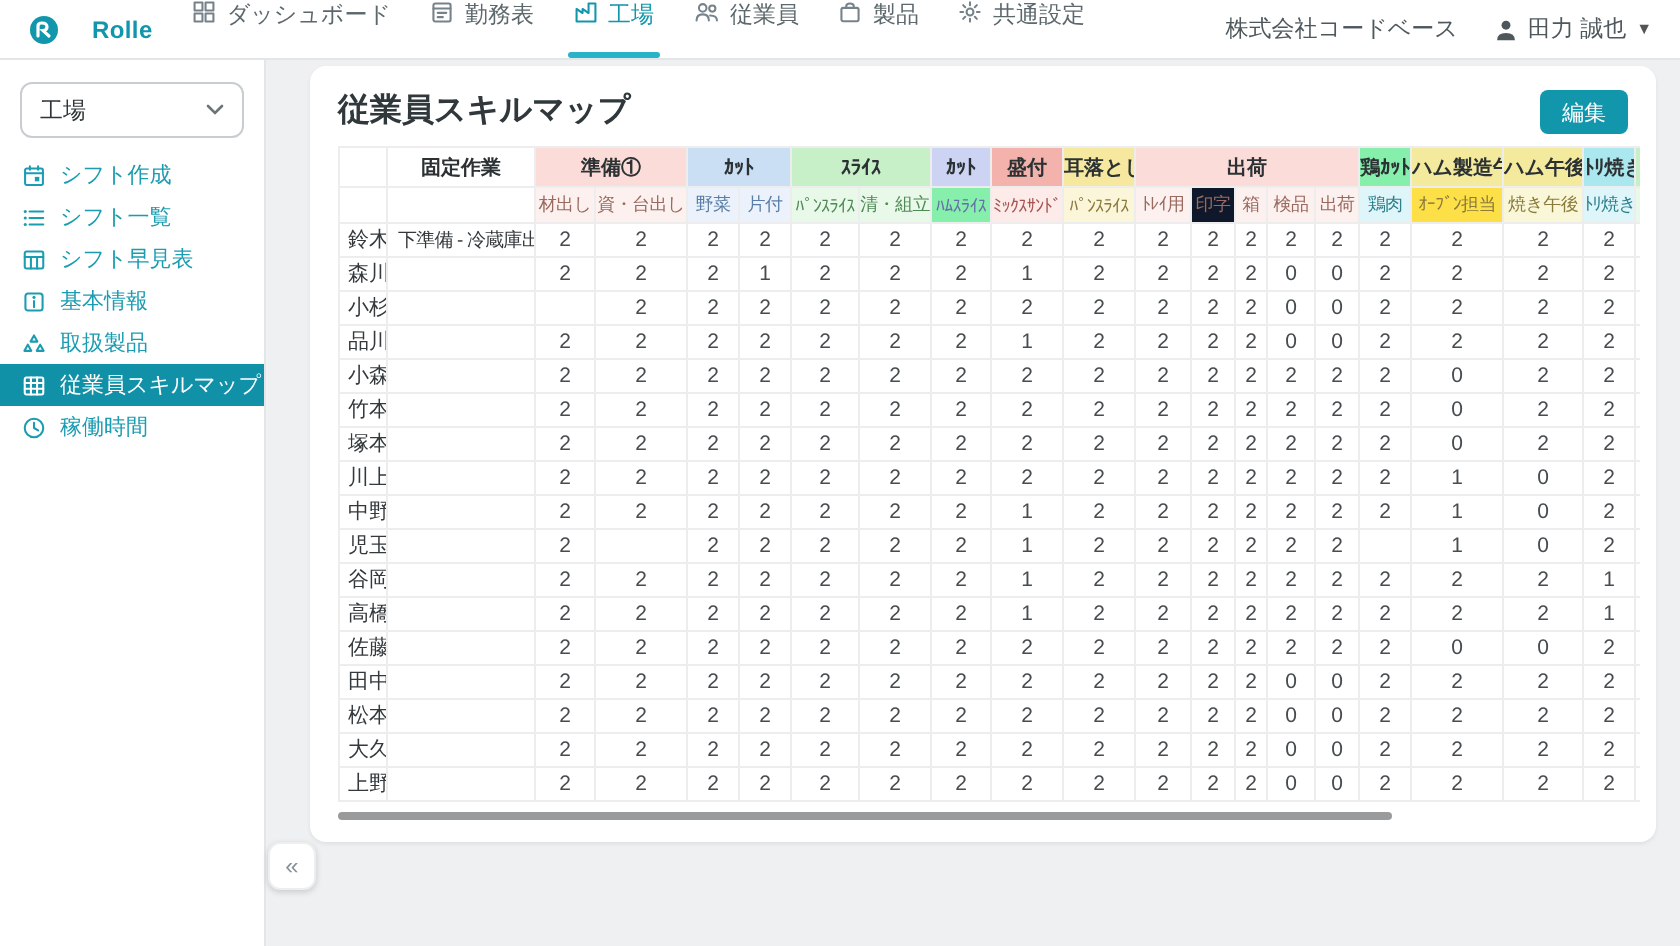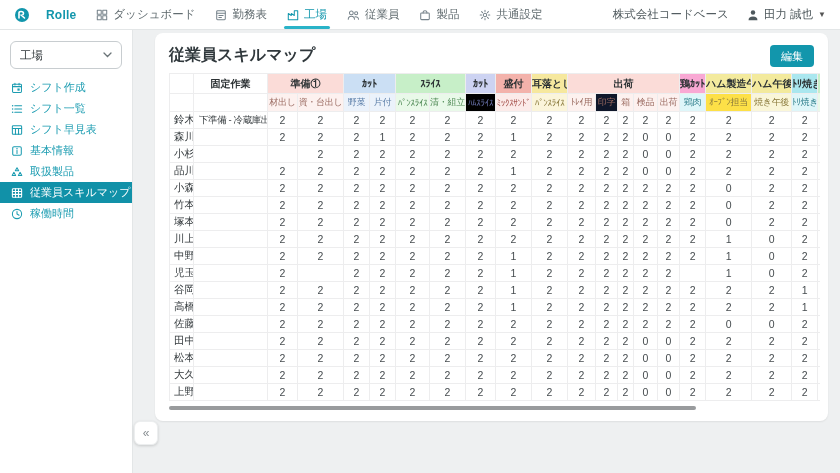--- a/index.html
+++ b/index.html
@@ -12,21 +12,21 @@
   .ic svg{display:block}
 
   
   .topnav{
     position:absolute;top:0;left:0;right:0;height:30px;background:#fff;
     border-bottom:1px solid #e3e6e7;display:flex;align-items:center;
     padding:0 14px;gap:20px;z-index:10;box-sizing:border-box;
   }
   .logo{display:flex;align-items:center;gap:16px;color:#1296ac;font-size:12px;font-weight:bold;letter-spacing:.2px}
   .nav-items{display:flex;gap:20px;height:100%}
-  .nav-item{display:flex;align-items:center;gap:5px;font-size:11.5px;color:#5d686c;height:100%;position:relative;cursor:pointer}
+  .nav-item{display:flex;align-items:flex-start;gap:5px;font-size:11.5px;color:#5d686c;height:100%;position:relative;cursor:pointer}
   .nav-item .ic{color:#76828a}
   .nav-item.active{color:#1296ac}
   .nav-item.active .ic{color:#1296ac}
   .nav-item.active::after{content:"";position:absolute;left:-3px;right:-3px;bottom:0;height:3px;background:#2ab3c8;border-radius:2px}
   .nav-right{margin-left:auto;display:flex;gap:18px;font-size:11.5px;color:#4e585c}
   .nav-user{display:flex;align-items:center;gap:5px;cursor:pointer}
   .caret{font-size:8px;color:#555}
 
   
   .sidebar{position:absolute;top:30px;left:0;bottom:0;width:133px;background:#fff;border-right:1px solid #e3e6e7;box-sizing:border-box}
@@ -271,36 +271,36 @@
           <tr class="grp">
             <th class="blank"></th>
             <th class="blank">固定作業</th>
             <th colspan="2" style="background: rgb(251, 220, 216);">準備①</th>
             <th colspan="2" style="background: rgb(203, 223, 244);">ｶｯﾄ</th>
             <th colspan="2" style="background: rgb(199, 239, 200);">ｽﾗｲｽ</th>
             <th colspan="1" style="background: rgb(205, 211, 242);">ｶｯﾄ</th>
             <th colspan="1" style="background: rgb(243, 178, 171);">盛付</th>
             <th colspan="1" style="background: rgb(246, 232, 158);">耳落とし</th>
             <th colspan="5" style="background: rgb(251, 220, 216);">出荷</th>
-            <th colspan="1" style="background: #f9a8d4;">鶏ｶｯﾄ</th>
+            <th colspan="1" style="background: #86efac;">鶏ｶｯﾄ</th>
             <th colspan="1" style="background: rgb(243, 234, 157);">ハム製造午前</th>
             <th colspan="1" style="background: rgb(243, 234, 157);">ハム午後</th>
             <th colspan="1" style="background: rgb(170, 231, 239);">ﾄﾘ焼き</th>
             <th style="background: rgb(199, 239, 200);"></th>
           </tr>
           <tr class="sub">
             <th class="blank"></th>
             <th class="blank"></th>
             <th style="background: rgb(253, 241, 239); color: rgb(154, 106, 96);">材出し</th>
             <th style="background: rgb(253, 241, 239); color: rgb(154, 106, 96);">資・台出し</th>
             <th style="background: rgb(235, 242, 251); color: rgb(91, 126, 168);">野菜</th>
             <th style="background: rgb(235, 242, 251); color: rgb(91, 126, 168);">片付</th>
             <th style="background: rgb(233, 249, 233); color: rgb(79, 138, 85);">ﾊﾟﾝｽﾗｲｽ</th>
             <th style="background: rgb(233, 249, 233); color: rgb(79, 138, 85);">清・組立</th>
-            <th style="background: #000000; color: rgb(102, 111, 168); margin-top: 28px;">ﾊﾑｽﾗｲｽ</th>
+            <th style="background: #86efac; color: rgb(102, 111, 168); margin-top: 28px;">ﾊﾑｽﾗｲｽ</th>
             <th style="background: rgb(252, 235, 233); color: rgb(168, 85, 80);">ﾐｯｸｽｻﾝﾄﾞ</th>
             <th style="background: rgb(251, 245, 218); color: rgb(138, 122, 60);">ﾊﾟﾝｽﾗｲｽ</th>
             <th style="background: rgb(253, 241, 239); color: rgb(154, 106, 96);">ﾄﾚｲ用</th>
             <th style="background: #0f172a; color: rgb(154, 106, 96);">印字</th>
             <th style="background: rgb(253, 241, 239); color: rgb(154, 106, 96);">箱</th>
             <th style="background: rgb(253, 241, 239); color: rgb(154, 106, 96);">検品</th>
             <th style="background: rgb(253, 241, 239); color: rgb(154, 106, 96);">出荷</th>
             <th style="background: rgb(222, 246, 249); color: rgb(47, 127, 140);">鶏肉</th>
             <th style="background: #fde047; color: rgb(138, 122, 60); margin-left: 38px;">ｵｰﾌﾞﾝ担当</th>
             <th style="background: rgb(250, 246, 216); color: rgb(138, 122, 60);">焼き午後</th>

